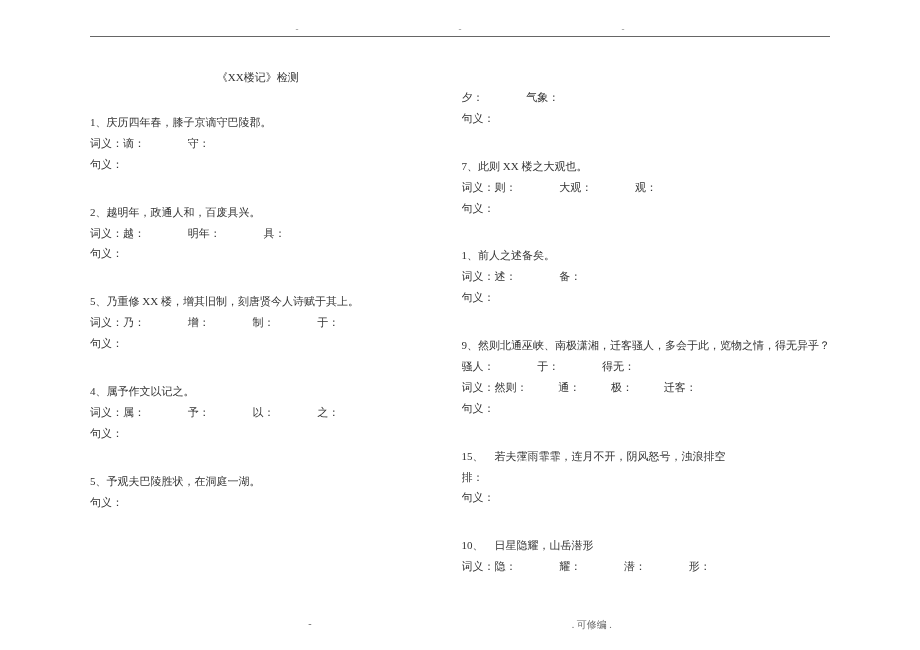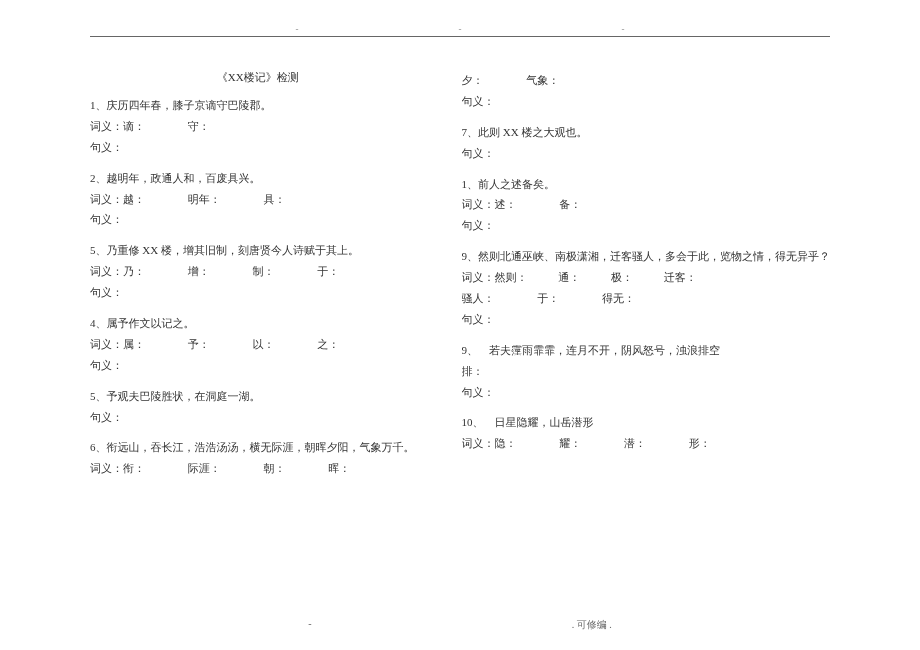--- a/index.html
+++ b/index.html
@@ -43,21 +43,21 @@
       display: flex;
       flex-direction: column;
       gap: 4px;
     }
     .title-row { text-align: center; margin-bottom: 6px; }
     .line {
       line-height: 1.9;
       white-space: nowrap;
       overflow: hidden;
     }
-    .indent-block { margin-bottom: 6px; }
+    .indent-block { margin-bottom: 6px; margin-top: 17px; }
     .defs span { margin-right: 28px; }
     .defs-tight span { margin-right: 40px; }
     .footer {
       position: absolute;
       bottom: 18px;
       left: 0;
       width: 100%;
       display: flex;
       justify-content: center;
       gap: 260px;
@@ -119,74 +119,70 @@
         <span>之：</span>
       </div>
       <div class="line">句义：</div>
     </div>
 
     <div class="indent-block">
       <div class="line">5、予观夫巴陵胜状，在洞庭一湖。</div>
       <div class="line">句义：</div>
     </div>
 
-    <div class="indent-block">
-      <div class="line">6、衔远山，吞长江，浩浩汤汤，横无际涯，朝晖夕阳，气象万千。</div>
-      <div class="line defs-tight">
-        <span>词义：衔：</span>
-        <span>际涯：</span>
-        <span>朝：</span>
-        <span>晖：</span>
-      </div>
-    </div>
 
   </div>
 
   <div class="col">
 
     <div class="indent-block">
       <div class="line defs-tight">
         <span>夕：</span>
         <span>气象：</span>
       </div>
       <div class="line">句义：</div>
     </div>
 
     <div class="indent-block">
       <div class="line">7、此则 XX 楼之大观也。</div>
+      <div class="line defs-tight">
+        <span>词义：则：</span>
+        <span>大观：</span>
+        <span>观：</span>
+      </div>
       <div class="line">句义：</div>
     </div>
 
     <div class="indent-block">
       <div class="line">1、前人之述备矣。</div>
       <div class="line defs-tight">
         <span>词义：述：</span>
         <span>备：</span>
       </div>
       <div class="line">句义：</div>
     </div>
 
     <div class="indent-block">
       <div class="line">9、然则北通巫峡、南极潇湘，迁客骚人，多会于此，览物之情，得无异乎？</div>
+      <div class="line defs-tight">
+        <span>骚人：</span>
+        <span>于：</span>
+        <span>得无：</span>
+      </div>
       <div class="line defs">
         <span>词义：然则：</span>
         <span>通：</span>
         <span>极：</span>
         <span>迁客：</span>
       </div>
-      <div class="line defs-tight">
-        <span>骚人：</span>
-        <span>于：</span>
-        <span>得无：</span>
-      </div>
-      <div class="line">句义：</div>
-    </div>
-
-    <div class="indent-block">
-      <div class="line">9、　若夫霪雨霏霏，连月不开，阴风怒号，浊浪排空</div>
+      <div class="line">句义：</div>
+    </div>
+
+    <div class="indent-block">
+      <div class="line">15、　若夫霪雨霏霏，连月不开，阴风怒号，浊浪排空</div>
       <div class="line defs-tight">
         <span>排：</span>
       </div>
       <div class="line">句义：</div>
     </div>
 
     <div class="indent-block">
       <div class="line">10、　日星隐耀，山岳潜形</div>
       <div class="line defs-tight">
         <span>词义：隐：</span>

